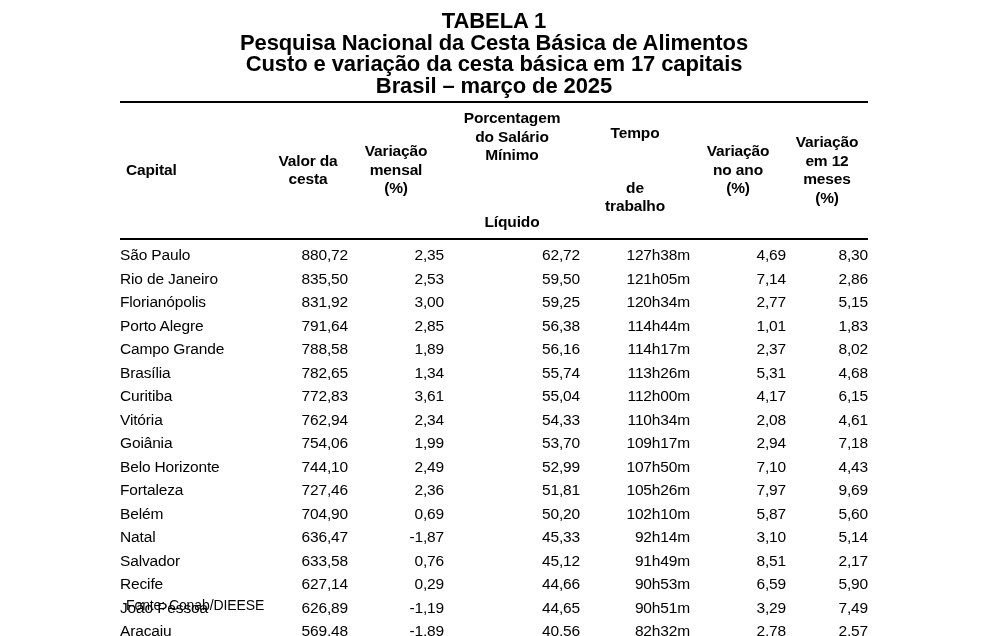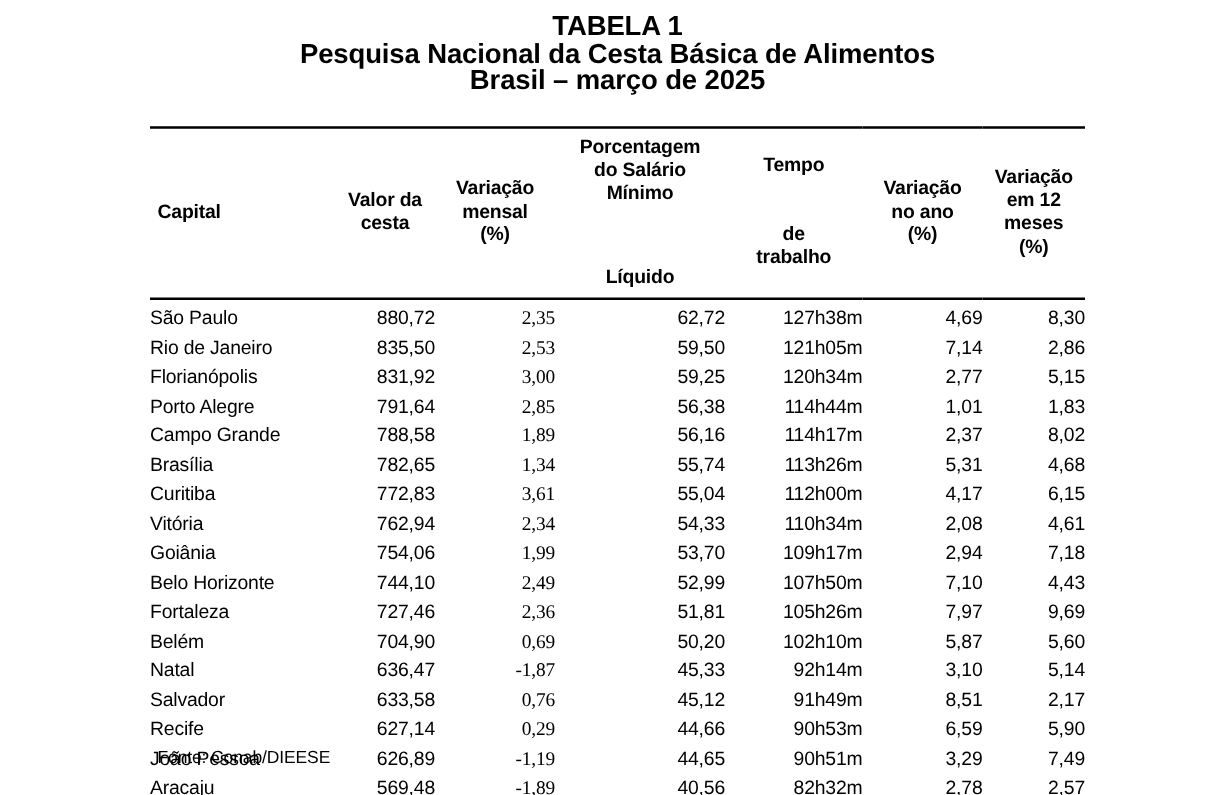--- a/index.html
+++ b/index.html
@@ -84,21 +84,21 @@
     letter-spacing: -0.15px;
   }
   td.c-capital {
     text-align: left;
     padding-left: 6px;
   }
   td.c-num {
     text-align: right;
   }
   td.c-valor   { padding-right: 5px; }
-  td.c-mensal  { padding-right: 4px; font-family: Liberation Serif, serif; }
+  td.c-mensal  { padding-right: 4px; }
   td.c-salario { padding-right: 2px; }
   td.c-tempo   { padding-right: 10px; }
   td.c-ano     { padding-right: 30px; }
   td.c-doze    { padding-right: 4px; }
 
   th.col-valor   { padding-right: 5px; }
   th.col-mensal  { padding-right: 4px; }
   th.col-salario { padding-right: 2px; }
   th.col-tempo   { padding-right: 10px; }
   th.col-ano     { padding-right: 18px; }
@@ -125,20 +125,21 @@
   }
 </style>
 </head>
 <body>
 
 <div id="page">
 
   <div class="title-block">
     <div class="title-line">TABELA 1</div>
     <div class="title-line">Pesquisa Nacional da Cesta Básica de Alimentos</div>
+    <div class="title-line">Custo e variação da cesta básica em 17 capitais</div>
     <div class="title-line">Brasil – março de 2025</div>
   </div>
 
   <div class="table-wrap">
     <table class="cesta">
       <colgroup>
         <col class="w-capital">
           <col class="w-valor">
           <col class="w-mensal">
         <col class="w-salario">

